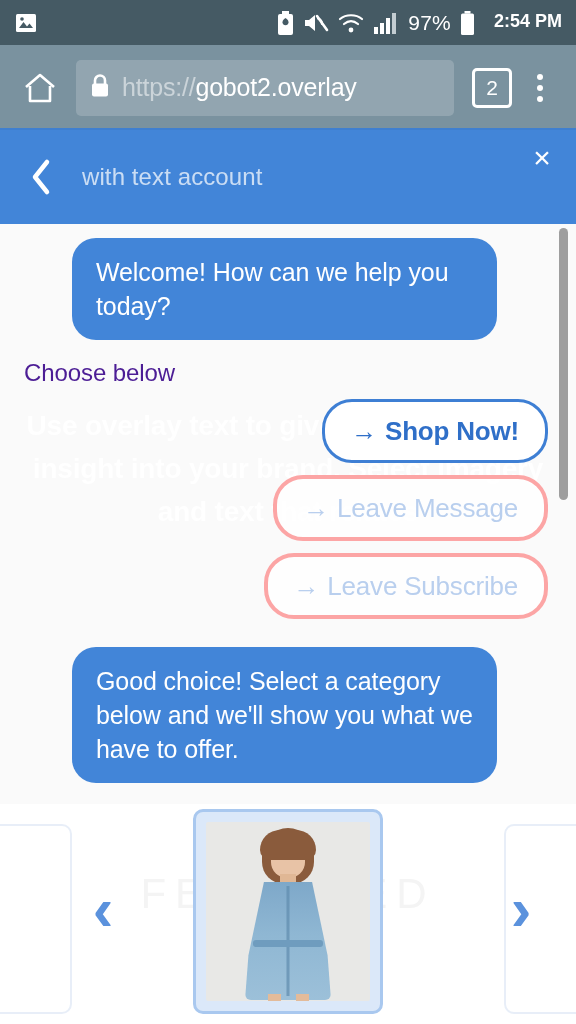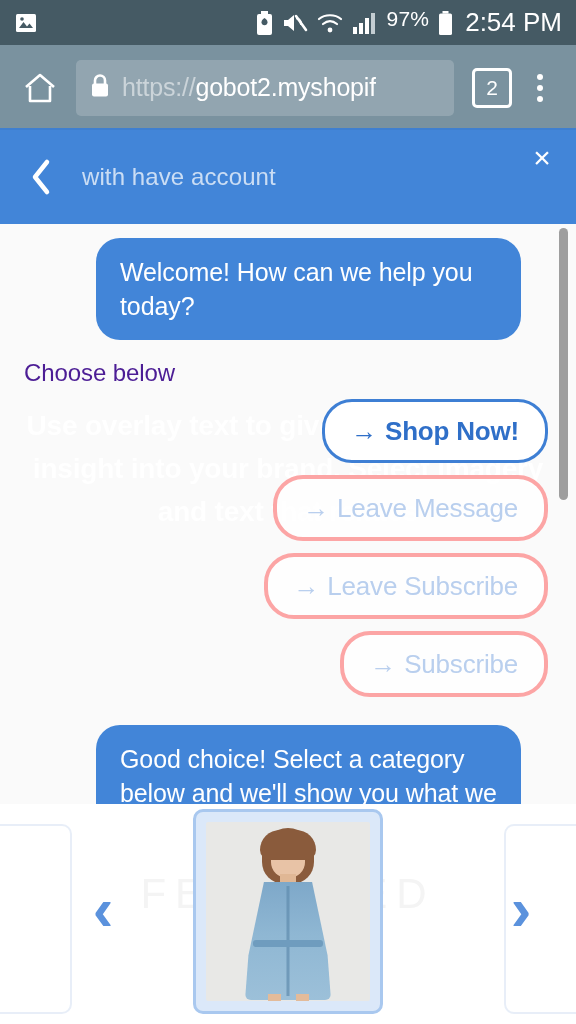--- a/index.html
+++ b/index.html
@@ -17,21 +17,21 @@
     background: #455a64;
     display: flex;
     align-items: center;
     padding: 0 14px;
     color: #ffffff;
   }
   .status-left { display: flex; align-items: center; gap: 10px; flex: 1; }
   .status-right { display: flex; gap: 9px; }
   .sb-icon { display: inline-flex; align-items: center; justify-content: center; }
   .sb-text { font-size: 21px; letter-spacing: .2px; }
-  .sb-time { font-size: 26px; margin-left: 3px; }
+  .sb-time { font-size: 18px; margin-left: 10px; font-weight: bold; }
 
   
   .browser-bar {
     height: 85px;
     background: #7a929f;
     display: flex;
     align-items: center;
     padding: 0 14px;
     gap: 6px;
     position: relative;
@@ -169,21 +169,21 @@
     background: #4285d8;
     color: #ffffff;
     border-radius: 24px;
     padding: 17px 24px;
     font-size: 25px;
     line-height: 34px;
     max-width: 425px;
     width: 425px;
     letter-spacing: -0.1px;
   }
-  .bubble.bot { margin-left: 72px; }
+  .bubble.bot { margin-left: 48px; }
 
   .choose-below {
     text-align: left;
     color: #4c1d95;
     font-size: 24px;
     margin: 19px 6px 12px 0;
     letter-spacing: -0.1px;
   }
 
   .choices {
@@ -402,40 +402,40 @@
       <path d="M7 14v15h20V14" stroke="#fff" stroke-width="2.6" stroke-linejoin="round" fill="none"></path>
     </svg>
   </div>
   <div class="url-pill">
     <span>
       <svg width="20" height="25" viewBox="0 0 20 25">
         <path d="M5 11V7.5a5 5 0 0110 0V11" stroke="#fff" stroke-width="2.6" fill="none"></path>
         <rect x="2" y="10.5" width="16" height="13" rx="2" fill="#fff"></rect>
       </svg>
     </span>
-    <span class="url-text"><span class="scheme">https://</span><span>gobot2.myshopif</span></span>
+    <span class="url-text"><span class="scheme">https://</span><span>gobot2.overlay</span></span>
   </div>
   <div class="tab-count">
     <span>2</span>
   </div>
   <div class="menu-dots">
     <i></i>
       <i></i>
       <i></i>
   </div>
 </div>
 
 <div class="chat-header">
   <div class="back-chevron">
     <svg width="26" height="40" viewBox="0 0 26 40">
       <path d="M19 5L7 20l12 15" stroke="#fff" stroke-width="4.5" fill="none" stroke-linecap="round" stroke-linejoin="round"></path>
     </svg>
   </div>
   <div class="header-titles">
-    <div class="header-sub">with have account</div>
+    <div class="header-sub">with text account</div>
   </div>
   <div class="close-x">×</div>
 </div>
 
 <div class="chat-body">
 
   <div class="bg-overlay">
     <div class="bg-para">Use overlay text to give your customers insight into your brand. Select imagery and text that relates</div>
   </div>
 
@@ -447,23 +447,20 @@
 
     <div class="choices">
       <div class="choice active">
         <span class="arw">→</span><span>Shop Now!</span>
       </div>
       <div class="choice dim">
         <span class="arw">→</span><span>Leave Message</span>
       </div>
       <div class="choice dim">
         <span class="arw">→</span><span>Leave Subscribe</span>
-      </div>
-      <div class="choice dim">
-        <span class="arw">→</span><span>Subscribe</span>
       </div>
     </div>
 
     <div class="bubble bot bubble-2">Good choice! Select a category below and we'll show you what we have to offer.</div>
 
     <div class="scrollbar-track">
       <div class="scrollbar-thumb"></div>
     </div>
   </div>
 </div>

